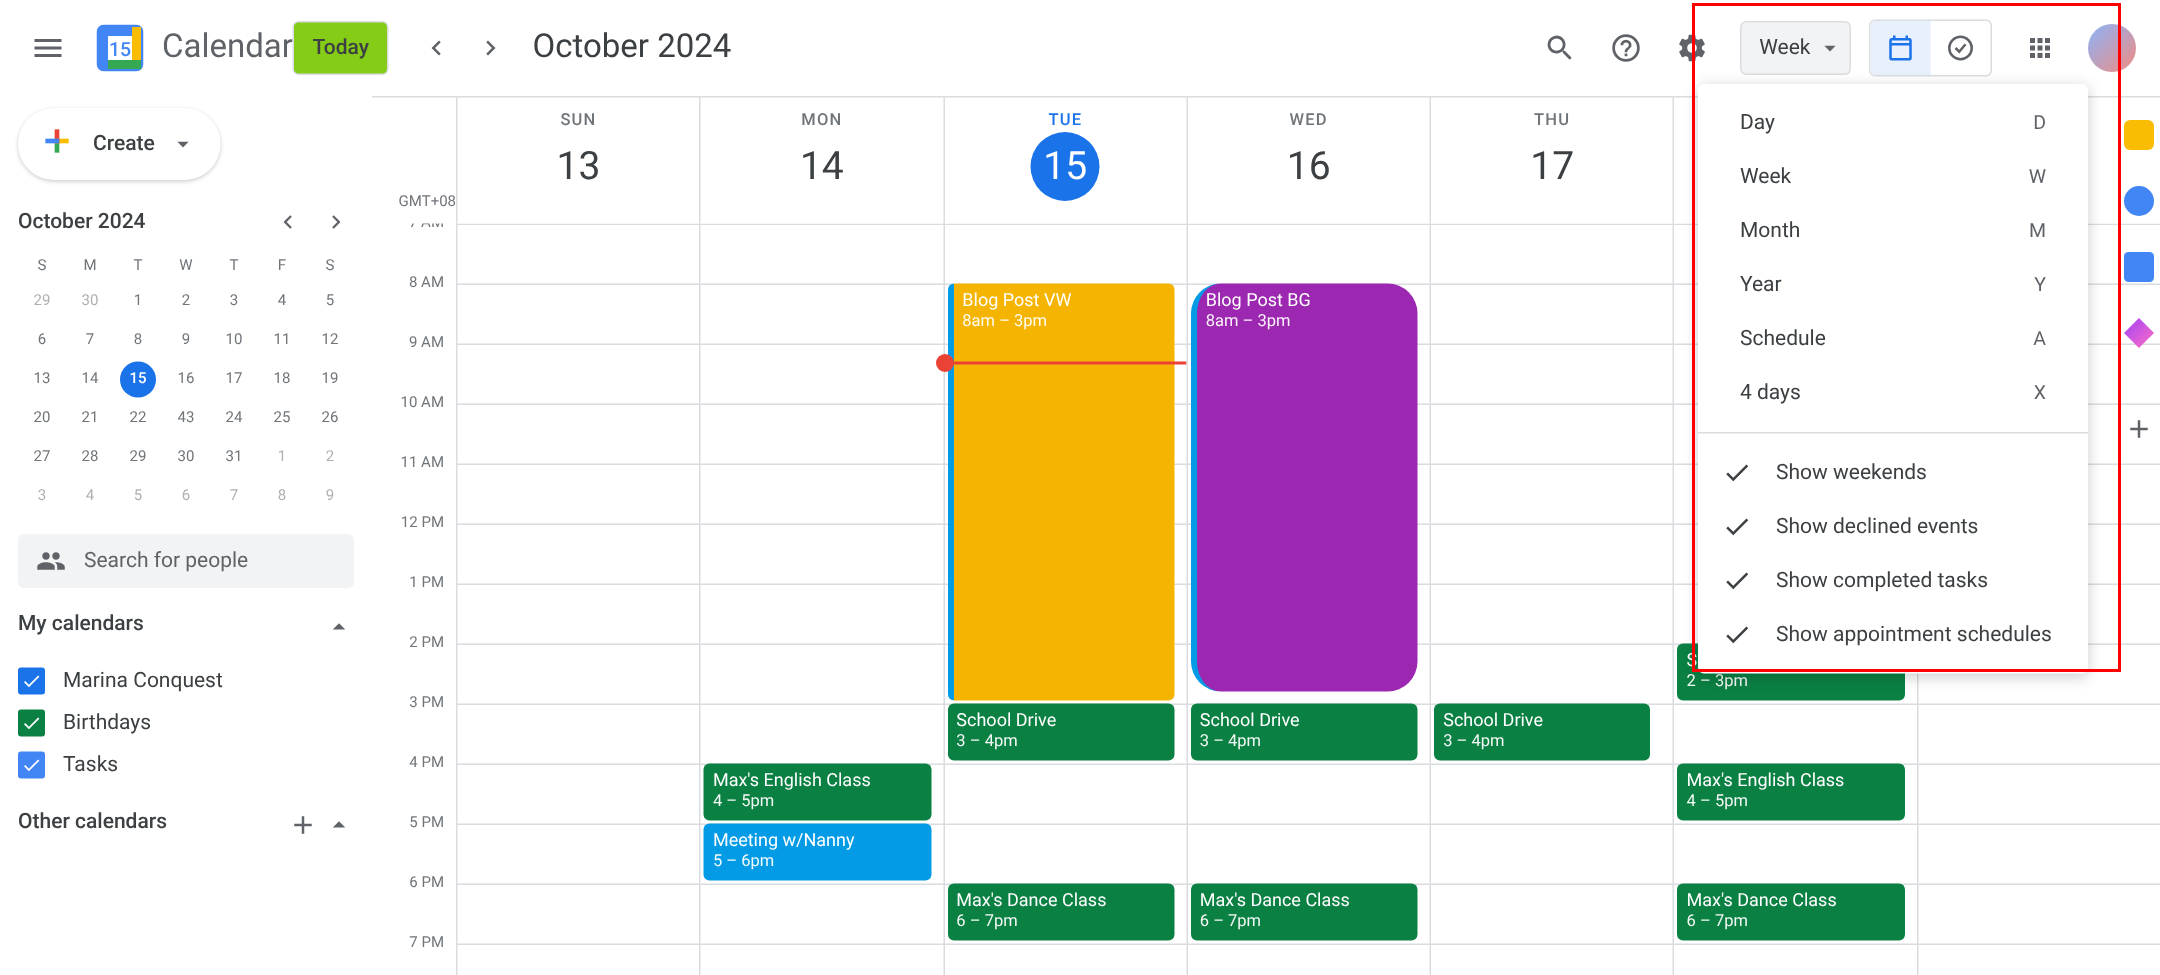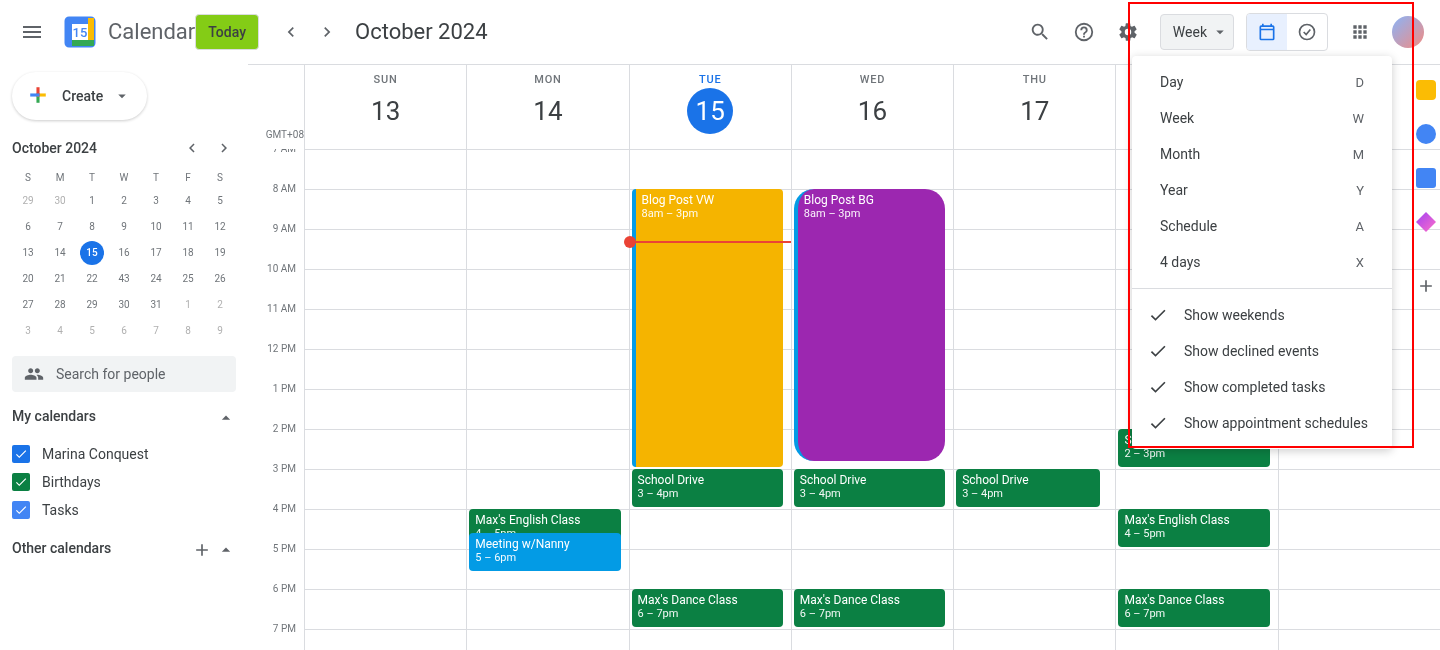--- a/index.html
+++ b/index.html
@@ -385,21 +385,21 @@
           <div class="hour-line" style="top: 440px;"></div>
           <div class="hour-line" style="top: 480px;"></div>
         </div>
       <div class="grid-cols" id="grid-cols">
           <div class="grid-col"></div>
           <div class="grid-col">
             <div class="event green" style="top: 360px; height: 38px;">
               <div class="e-title">Max's English Class</div>
               <div class="e-time">4 – 5pm</div>
             </div>
-            <div class="event blue" style="top: 384px; height: 38px;">
+            <div class="event blue" style="top: 400px; height: 38px;">
               <div class="e-title">Meeting w/Nanny</div>
               <div class="e-time">5 – 6pm</div>
             </div>
           </div>
           <div class="grid-col">
             <div class="event blog-tue" style="top: 40px; height: 278px;">
               <div class="e-title">Blog Post VW</div>
               <div class="e-time">8am – 3pm</div>
             </div>
             <div class="event green" style="top: 320px; height: 38px;">

